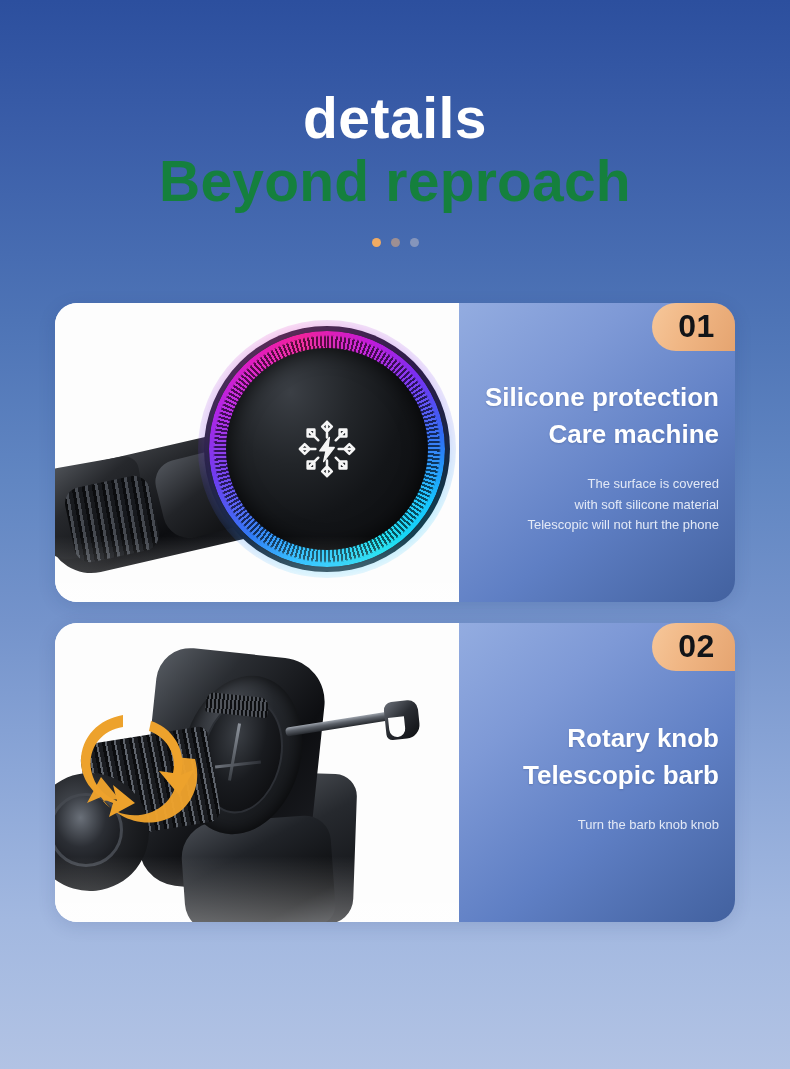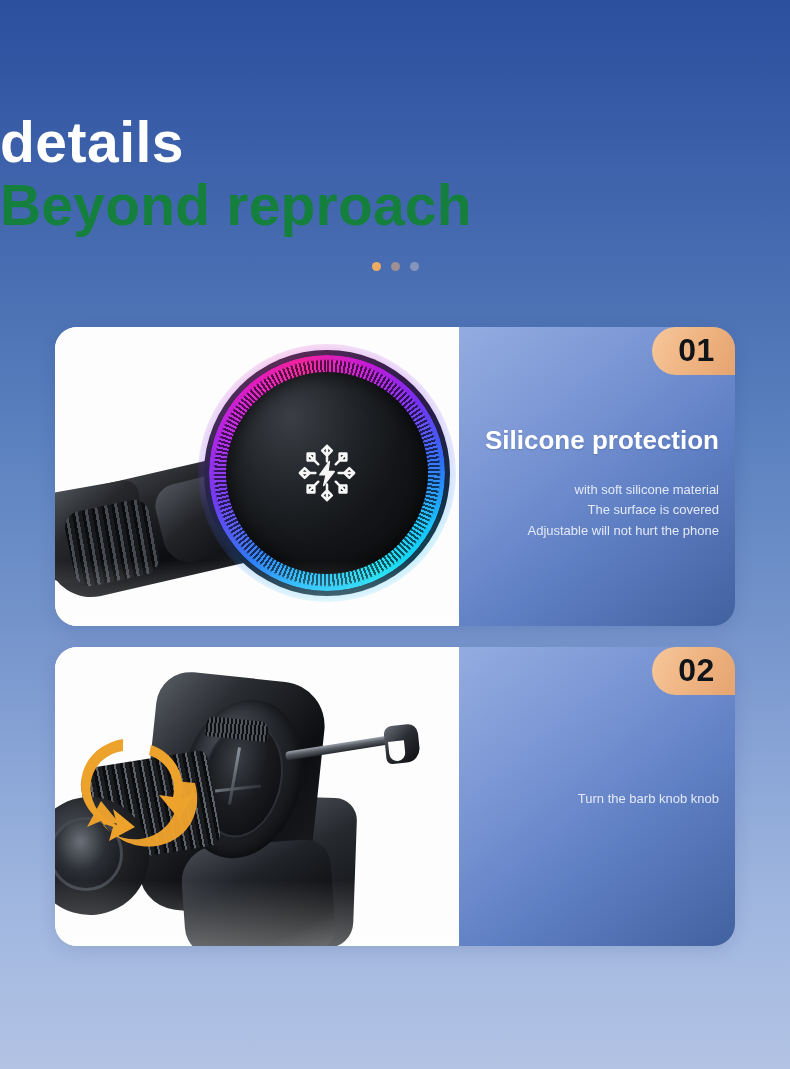--- a/index.html
+++ b/index.html
@@ -19,21 +19,22 @@
         #7493cb 58%,
         #8ba6d7 72%,
         #a2b8e0 86%,
         #b2c3e4 100%);
     overflow: hidden;
     position: relative;
   }
 
   
   .header {
-    padding-top: 112px;
+    padding-top: 88px;
+    text-align: center;
   }
   .title-small {
     font-size: 57px;
     font-weight: 700;
     color: #ffffff;
     line-height: 1.06;
     letter-spacing: 0.5px;
   }
   .title-big {
     font-size: 57px;
@@ -425,25 +426,26 @@
           </svg>
         </div>
       </div>
       <div class="photo-fade"></div>
     </div>
 
     <div class="info">
       <div class="badge">01</div>
       <div class="heads">
         <div class="head-line">Silicone protection</div>
+        <div class="head-line">Care machine</div>
       </div>
       <div class="subs">
+        <div class="sub-line">The surface is covered</div>
         <div class="sub-line">with soft silicone material</div>
-        <div class="sub-line">The surface is covered</div>
-        <div class="sub-line">Adjustable will not hurt the phone</div>
+        <div class="sub-line">Telescopic will not hurt the phone</div>
       </div>
     </div>
   </div>
 
   <div class="card">
 
     <div class="photo">
       <div class="ph2-bg"></div>
 
       <div class="k-foot2"></div>
@@ -465,19 +467,23 @@
         <path d="M44 16 C18 20 6 44 14 66 C18 78 28 86 38 90 L34 74 L56 92 L30 106 L34 92 C16 86 2 70 2 50 C2 26 20 8 44 4 Z" fill="#eda22c"></path>
         <path d="M96 46 C104 68 94 94 70 102 C52 108 34 102 24 90 L40 88 L22 66 L8 92 L22 86 C34 104 58 116 82 110 C110 103 124 76 116 48 Z" fill="#eda22c" opacity="0.97"></path>
         <path d="M72 10 C96 18 108 42 102 64 L116 58 L100 84 L80 60 L94 62 C98 44 88 26 70 20 Z" fill="#eda22c"></path>
       </svg>
 
       <div class="photo-fade"></div>
     </div>
 
     <div class="info">
       <div class="badge">02</div>
+      <div class="heads">
+        <div class="head-line">Rotary knob</div>
+        <div class="head-line">Telescopic barb</div>
+      </div>
       <div class="subs">
         <div class="sub-line">Turn the barb knob knob</div>
       </div>
     </div>
   </div>
 
 </div>
 
 </body></html>

